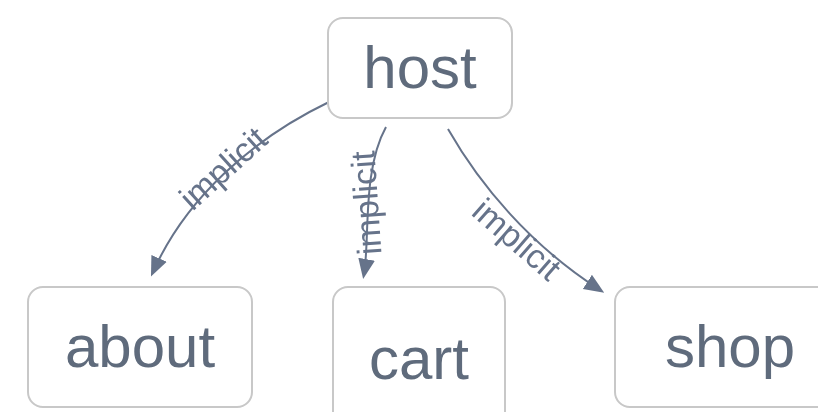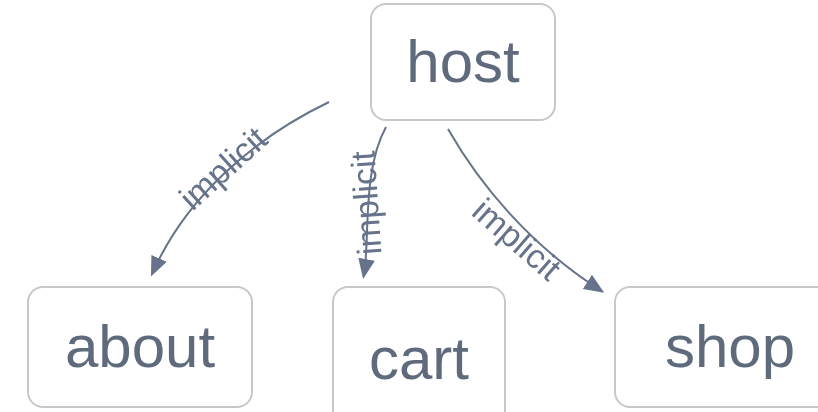--- a/index.html
+++ b/index.html
@@ -43,21 +43,21 @@
     display: flex;
     align-items: center;
     justify-content: center;
   }
   .node-label {
     color: #5f6b7c;
     font-size: 60px;
     line-height: 1;
     white-space: nowrap;
   }
-  .node-host  { left: 327px; top: 3px;   width: 186px; height: 118px; margin-left: 43px; }
+  .node-host  { left: 327px; top: 17px;   width: 186px; height: 102px; }
   .node-about { left: 3px;   top: 286px; width: 226px; height: 122px; margin-left: 24px; }
   .node-cart  { left: 332px; top: 286px; width: 174px; height: 145px; text-align: right; }
   .node-shop  { left: 614px; top: 286px; width: 232px; height: 122px; align-items: center; }
 </style>
 </head>
 <body>
 
 <div class="canvas">
 
   <svg class="edges-layer" viewBox="0 0 818 412">

